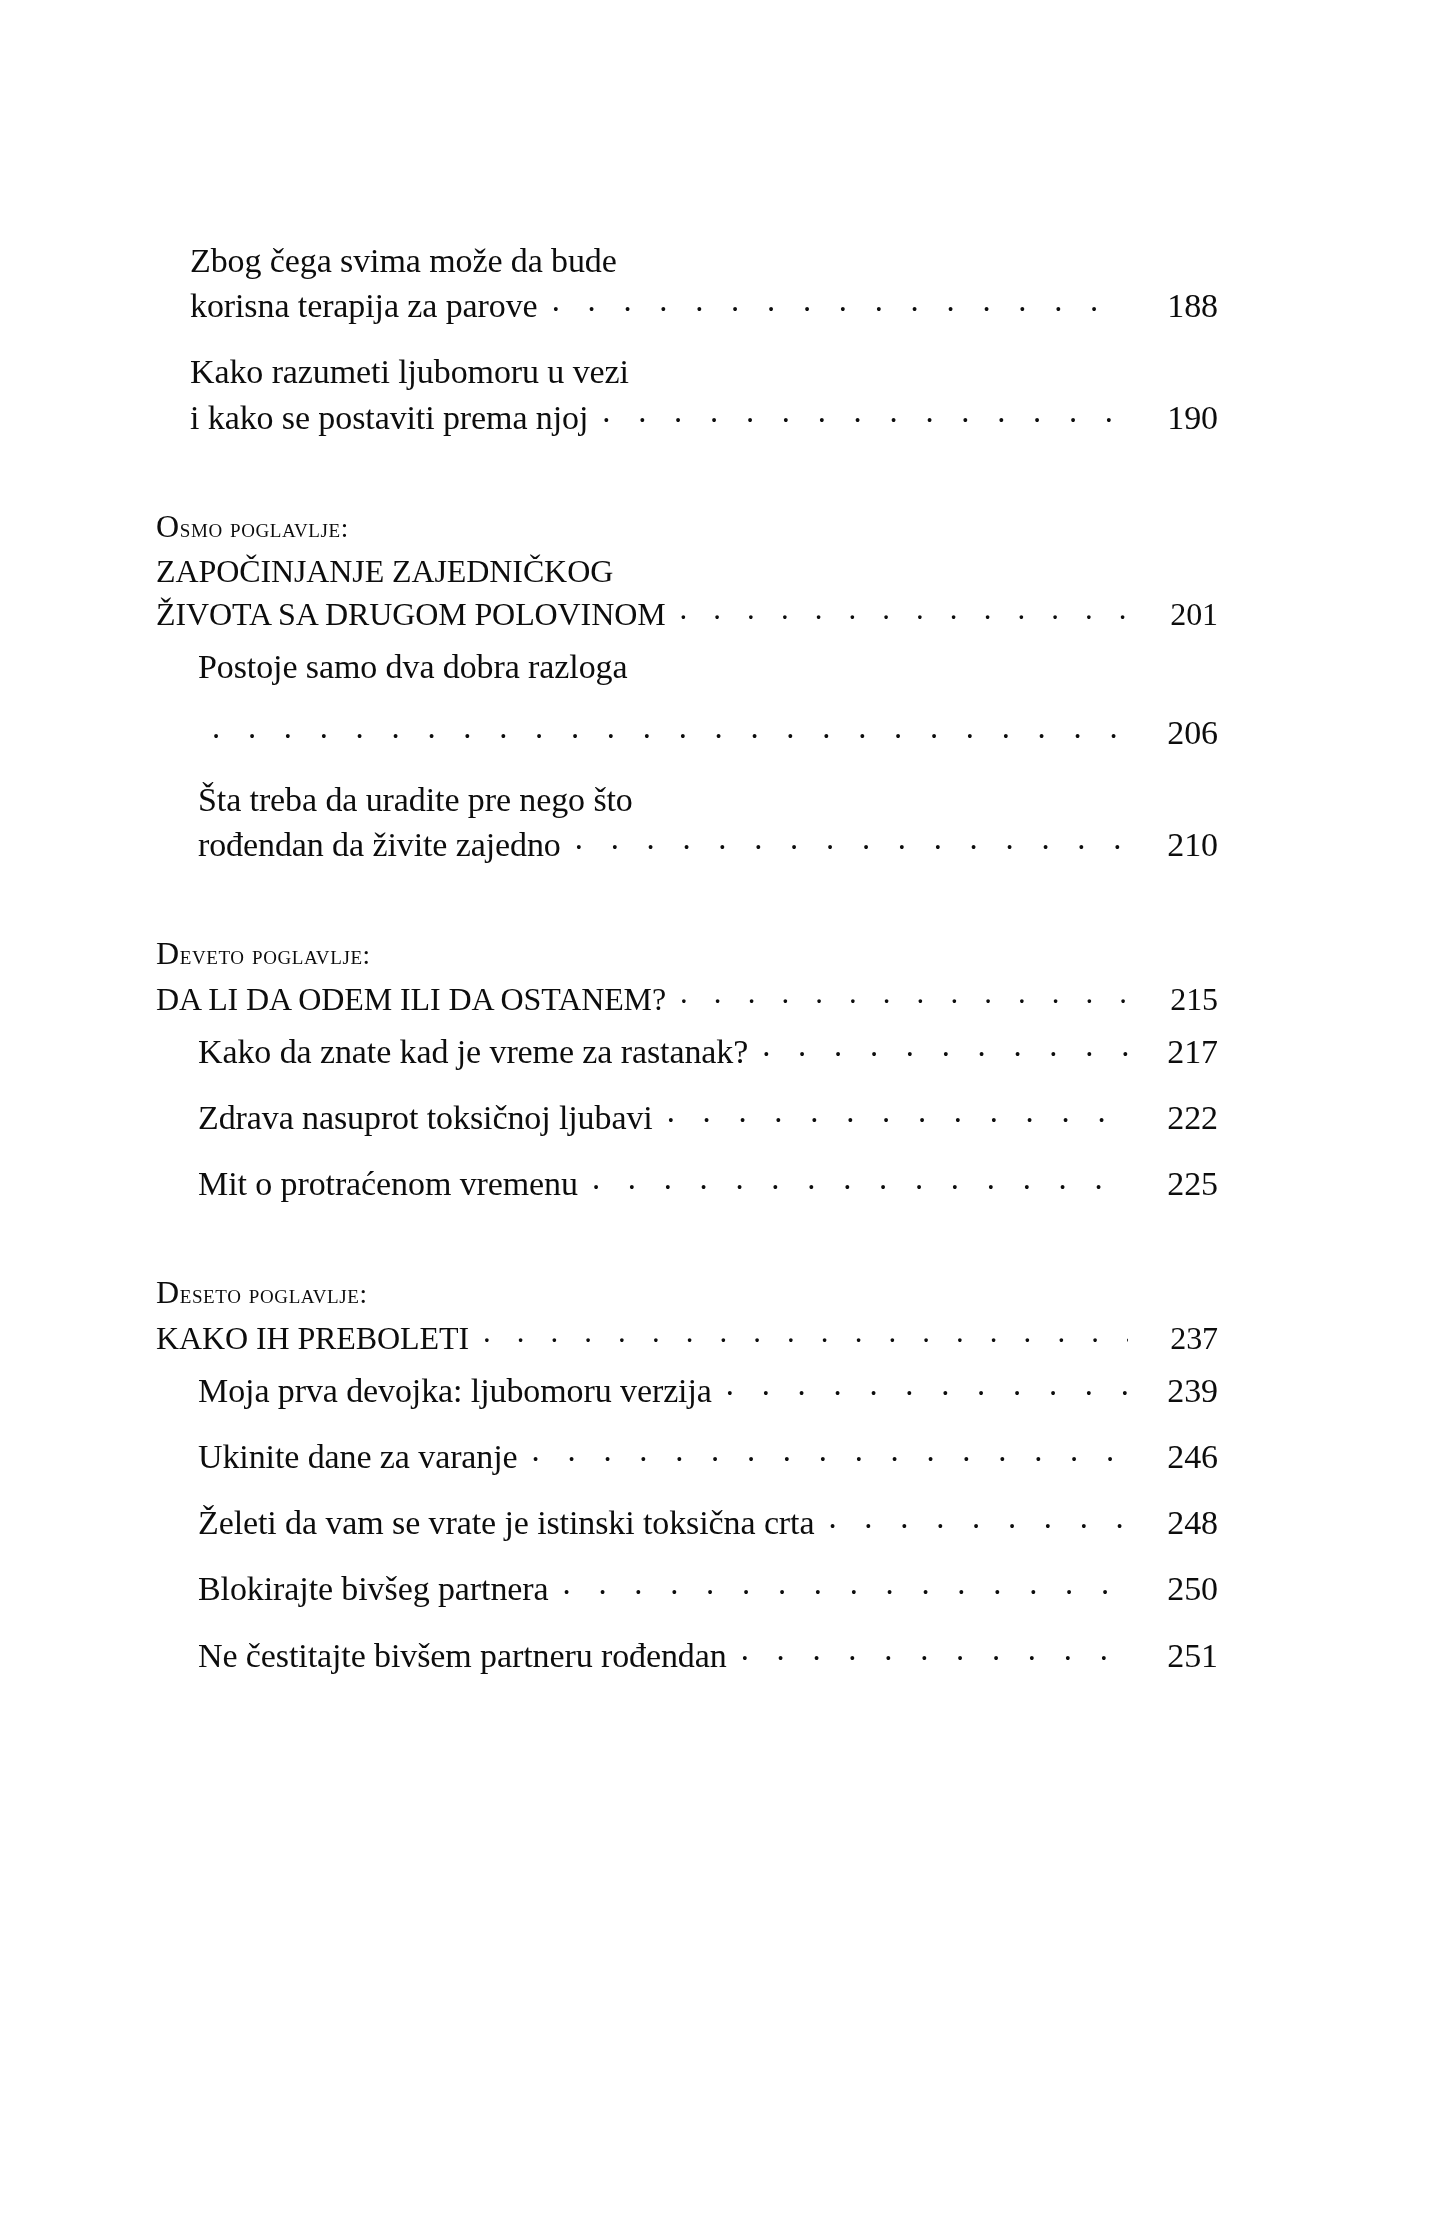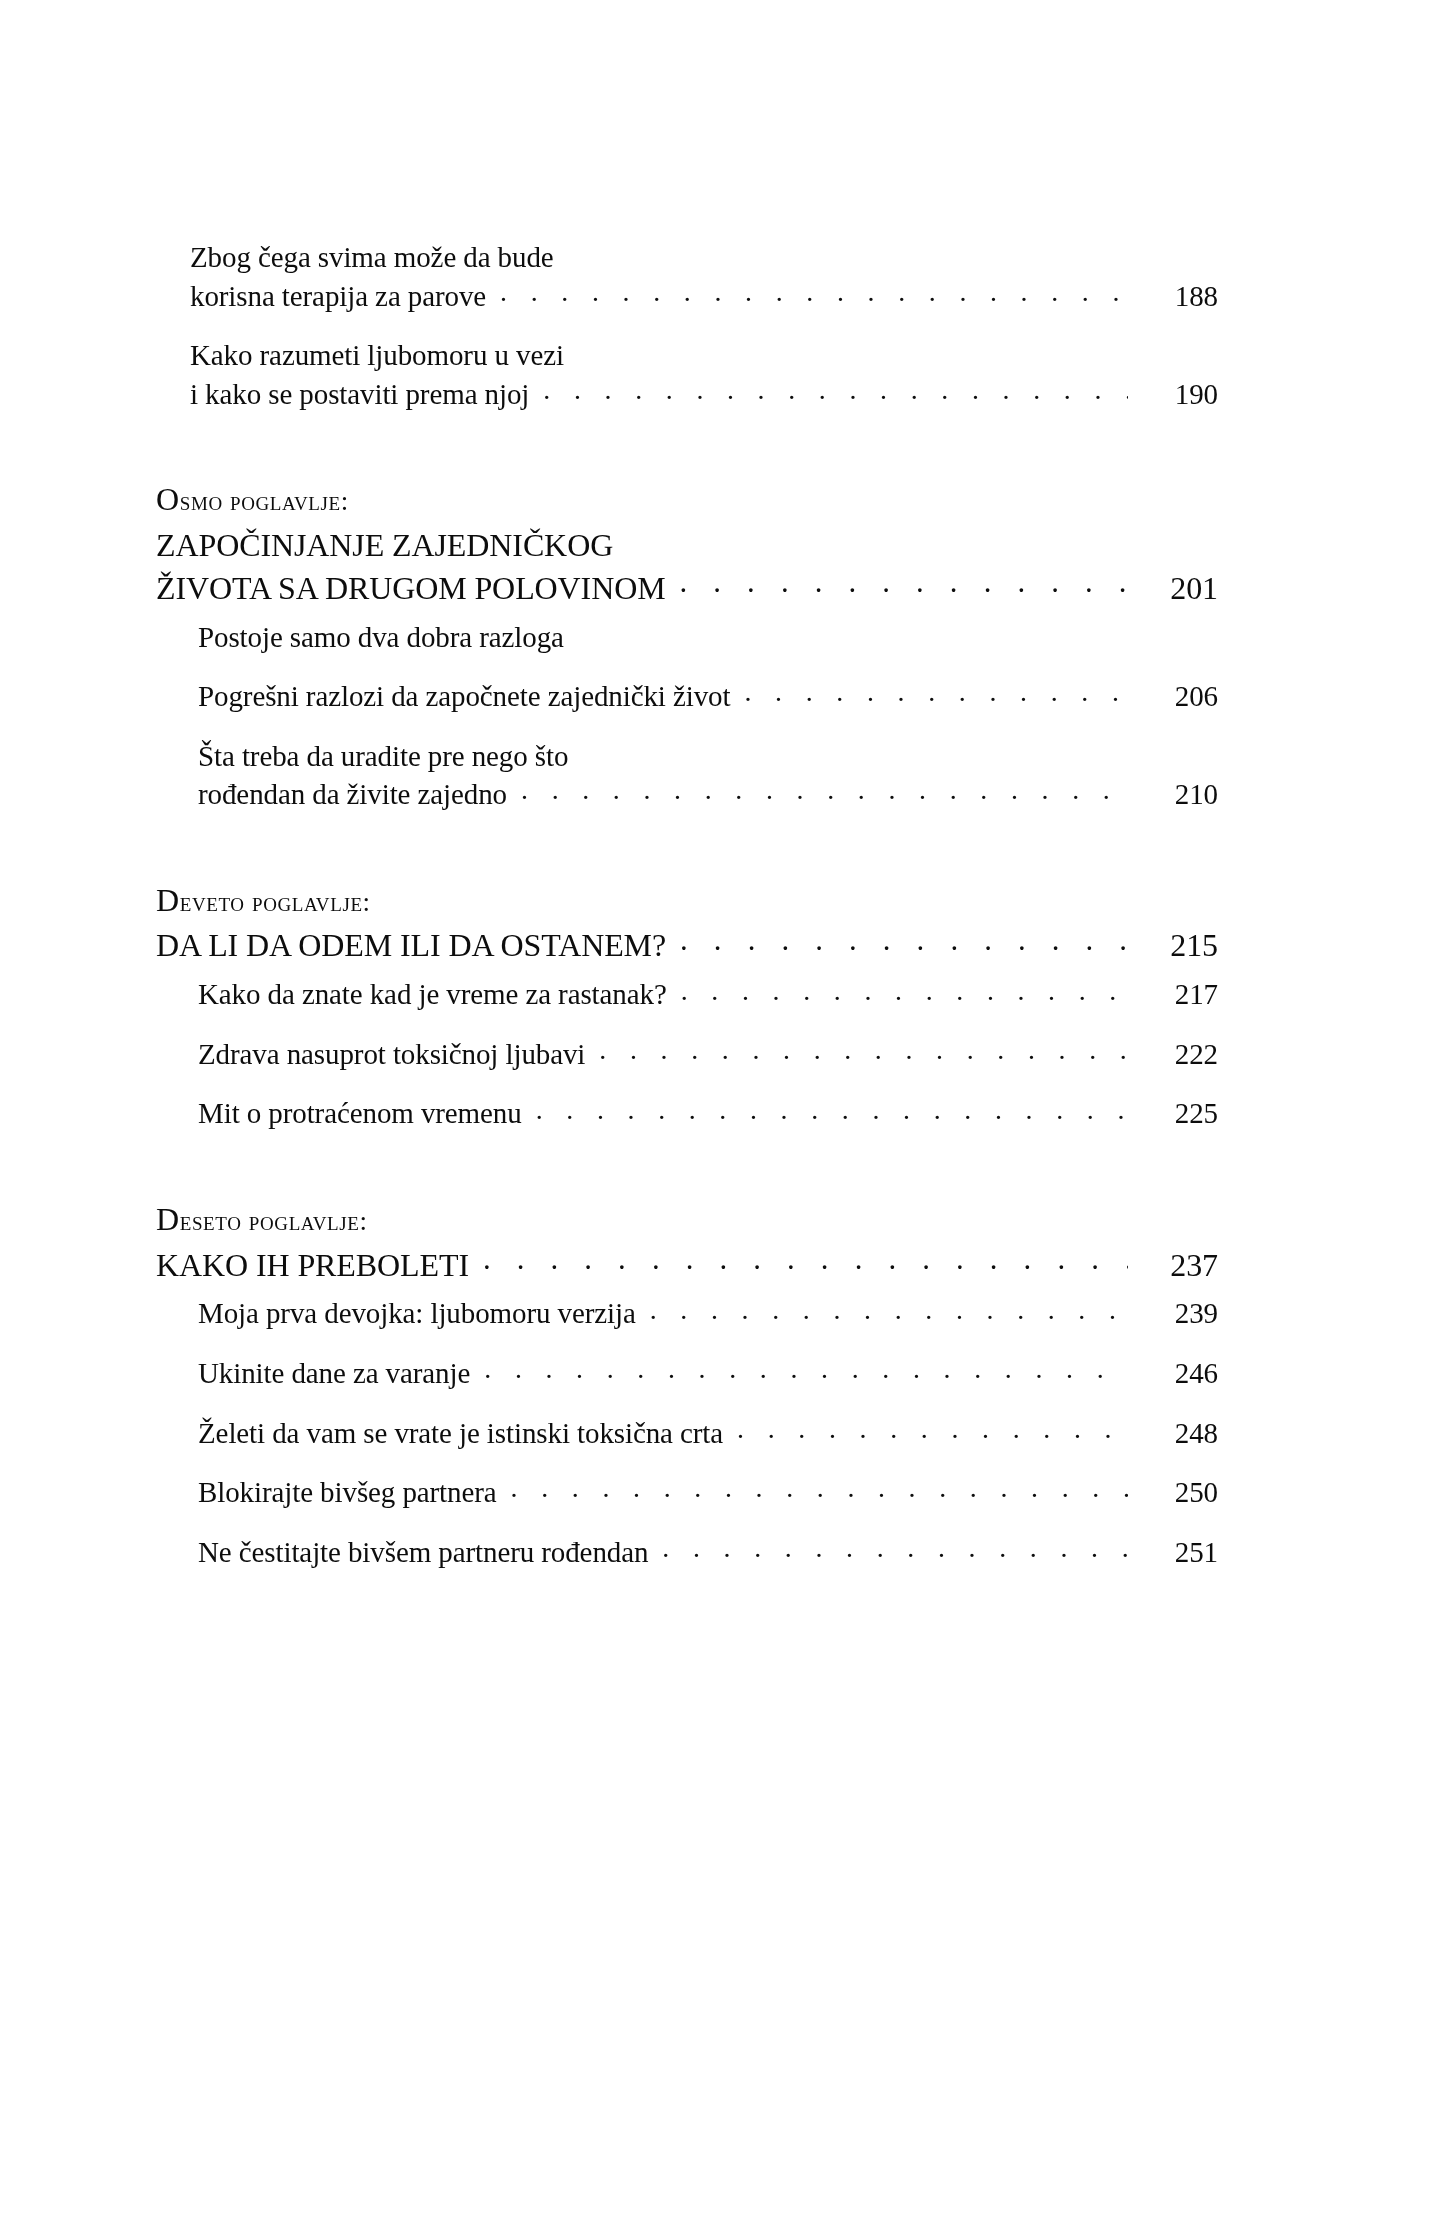--- a/index.html
+++ b/index.html
@@ -58,21 +58,21 @@
   .row .pg {
     flex: 0 0 auto;
     width: 84px;
     text-align: right;
     white-space: pre;
   }
 
   
   .entry {
     margin-left: 42px;
-    font-size: 29px;
+    font-size: 34px;
     line-height: 1.33;
     letter-spacing: -0.1px;
     margin-bottom: 21px;
   }
   .entry .plain {
     white-space: pre;
     display: block;
   }
 
   
@@ -140,21 +140,20 @@
             <span class="leader"></span>
             <span class="pg">201</span>
           </div>
         </div>
         <div class="entries-block">
           <div class="entry">
             <span class="plain">Postoje samo dva dobra razloga</span>
           </div>
           <div class="entry">
             <div class="row">
-              <span class="txt">Pogrešni razlozi da započnete zajednički život</span>
               <span class="leader"></span>
               <span class="pg">206</span>
             </div>
           </div>
           <div class="entry">
             <span class="plain">Šta treba da uradite pre nego što</span>
             <div class="row">
               <span class="txt">rođendan da živite zajedno</span>
               <span class="leader"></span>
               <span class="pg">210</span>

